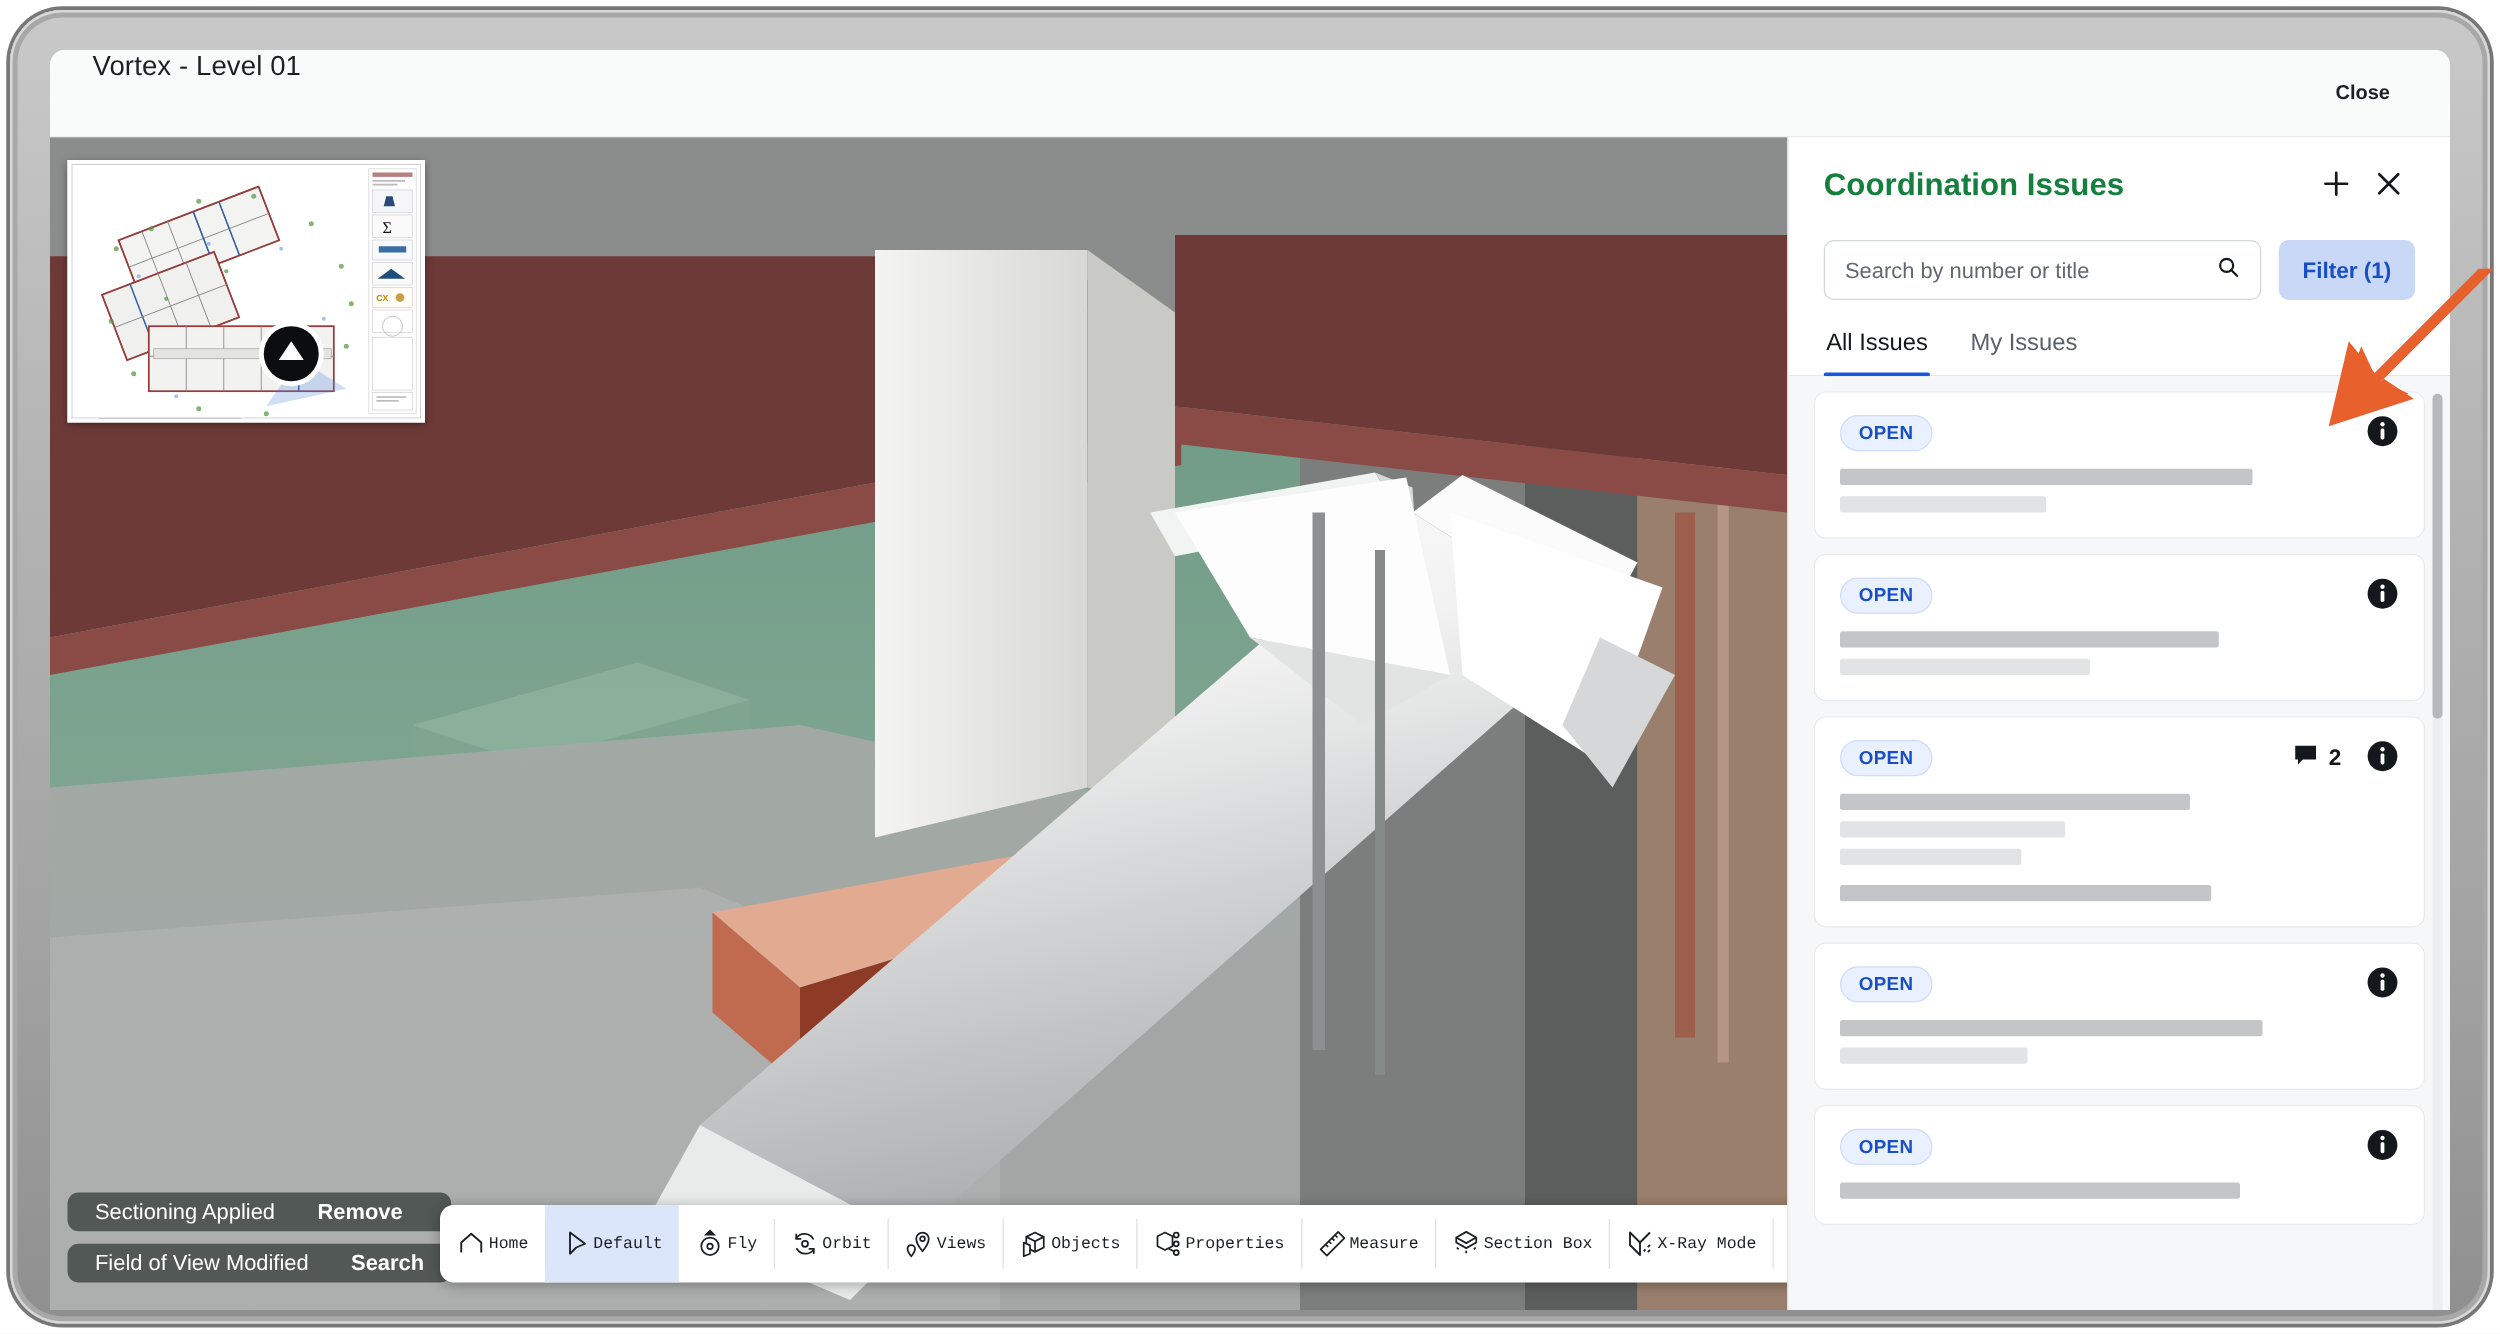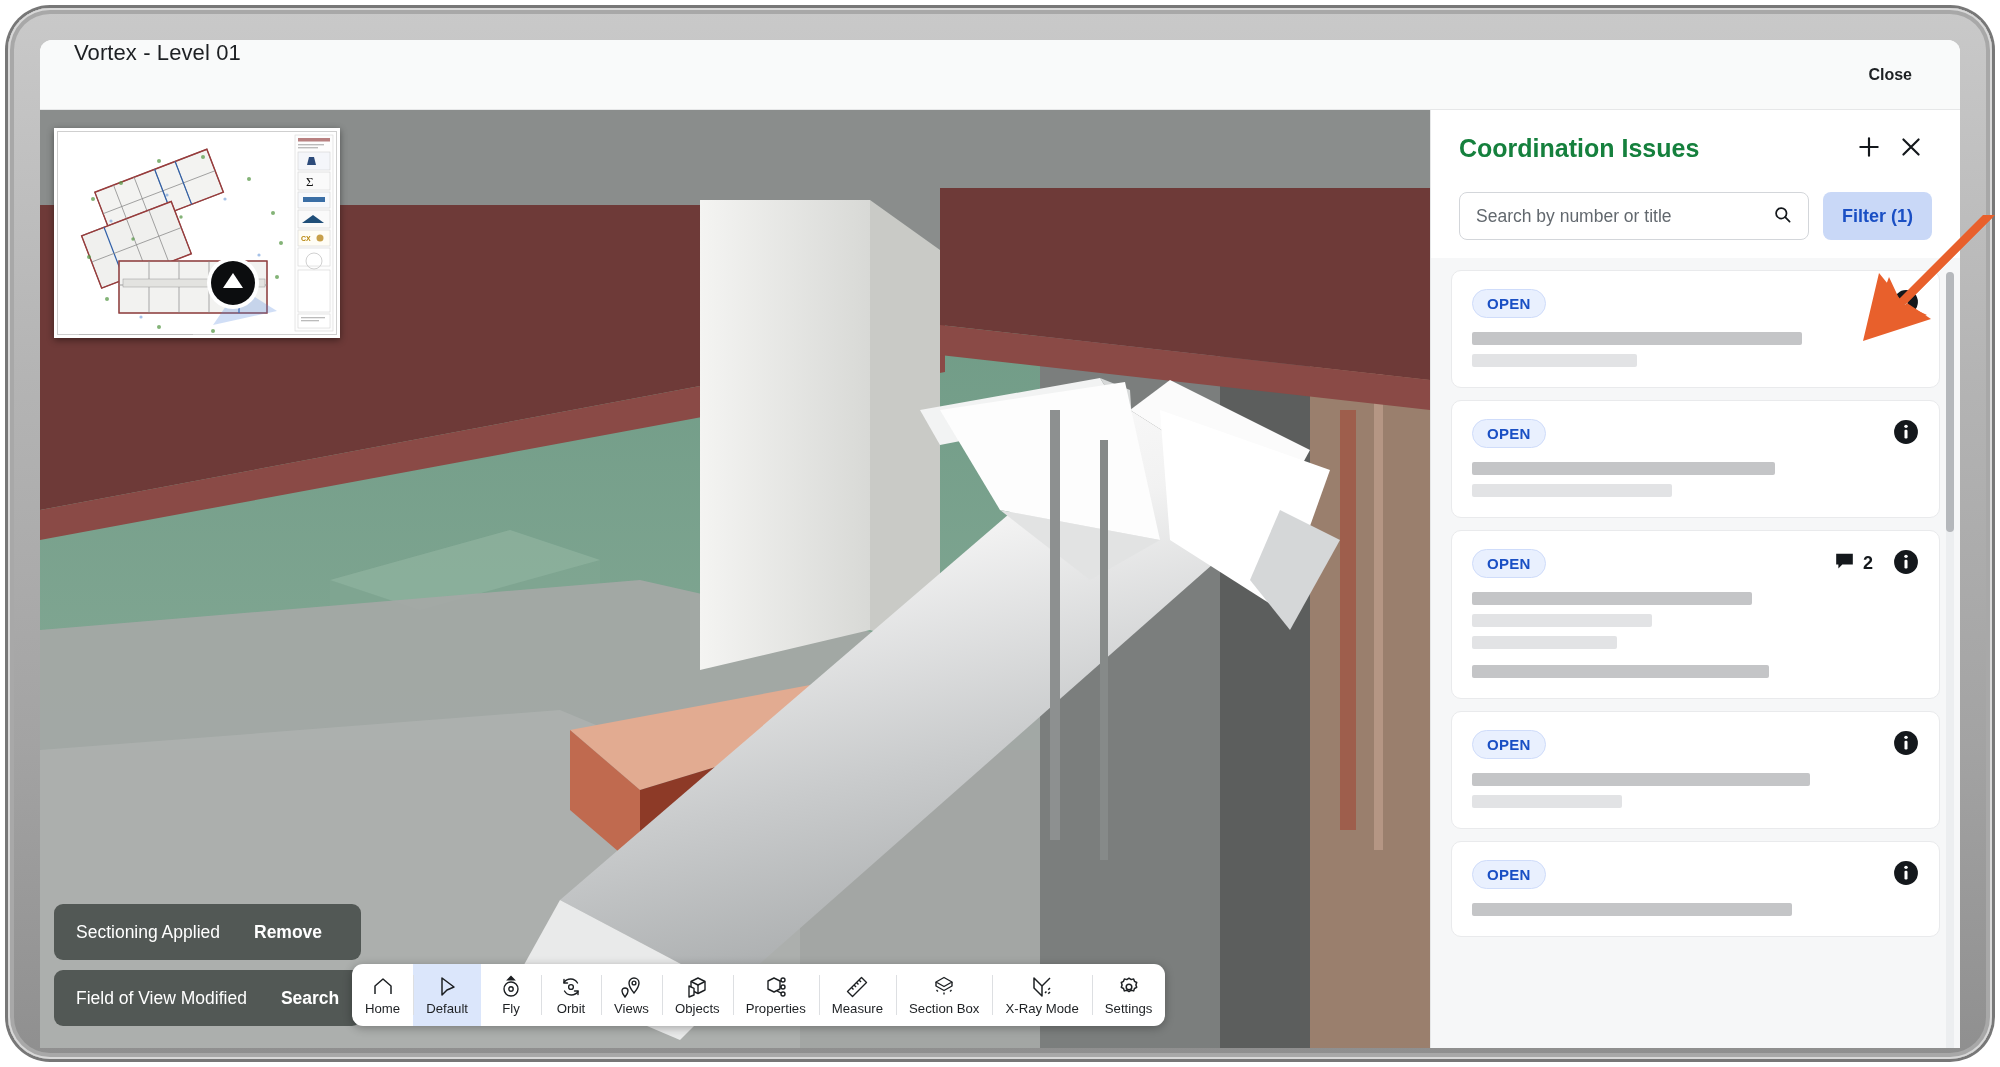--- a/index.html
+++ b/index.html
@@ -71,48 +71,48 @@
 
   
   #status-chips {
     position: absolute; left: 14px; bottom: 22px;
     display: flex; flex-direction: column; gap: 10px;
   }
   .status-chip {
     background: rgba(60,66,62,.80);
     color: #fff;
     border-radius: 9px;
-    height: 56px;
+    height: 31px;
     display: flex; align-items: center; gap: 34px;
     padding: 0 22px;
     font-size: 17.5px;
     white-space: nowrap;
   }
   .status-chip .chip-action { font-weight: bold; cursor: pointer; }
 
   
   #viewer-toolbar {
     position: absolute; left: 312px; bottom: 22px;
     background: #ffffff;
     border-radius: 11px;
     height: 62px;
     display: flex; align-items: stretch;
     box-shadow: 0 2px 10px rgba(0,0,0,.30);
     overflow: hidden;
   }
   .tool-btn {
-    display: flex; flex-direction: column; align-items: center; justify-content: center;
+    display: flex; flex-direction: row; align-items: center; justify-content: center;
     gap: 2px;
     padding: 0 13px;
     min-width: 60px;
     cursor: pointer;
     position: relative;
     background: transparent;
     border: none;
-    font-family: Liberation Sans, sans-serif;
+    font-family: Liberation Mono, monospace;
   }
   .tool-btn + .tool-btn::before {
     content: "";
     position: absolute; left: 0; top: 11px; bottom: 11px;
     width: 1px; background: #dddfe2;
   }
   .tool-btn.active { background: #dbe6fb; }
   .tool-btn.active + .tool-btn::before { background: transparent; }
   .tool-btn .tool-icon { height: 25px; display:flex; align-items:center; }
   .tool-btn .tool-label {
@@ -566,20 +566,24 @@
           <span>
             <svg width="19" height="19" viewBox="0 0 24 24" fill="none" stroke="#14181c" stroke-width="2.2" stroke-linecap="round">
                 <circle cx="10.5" cy="10.5" r="6.6"></circle>
                 <path d="M15.4 15.4L21 21"></path>
               </svg>
           </span>
         </div>
         <button id="filter-button">Filter (1)</button>
       </div>
 
+      <div id="panel-tabs">
+        <button class="panel-tab active">All Issues</button>
+        <button class="panel-tab">My Issues</button>
+      </div>
 
       <div id="issue-list">
 
         <div class="issue-card">
           <div class="issue-card-top">
             <span class="status-badge">OPEN</span>
             <span class="card-spacer"></span>
             <button class="info-icon-btn">
               <span>
                 <svg width="26" height="26" viewBox="0 0 24 24">

